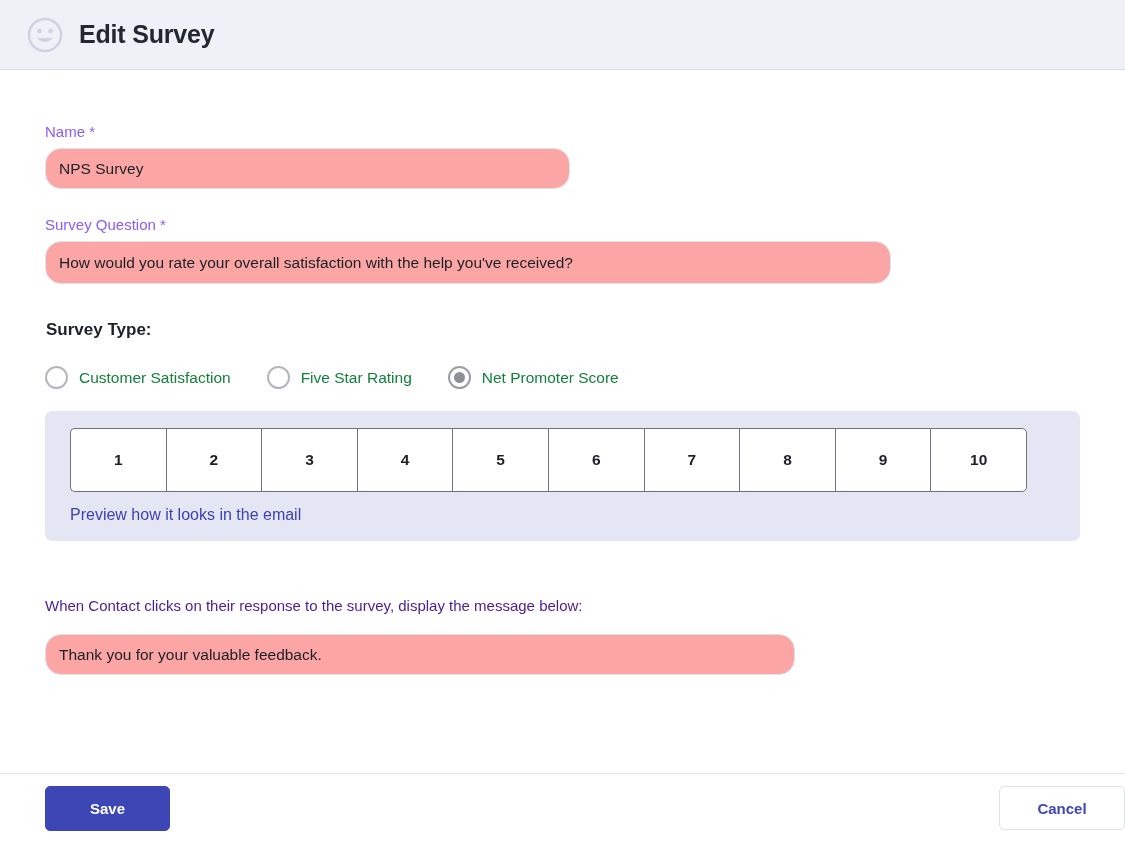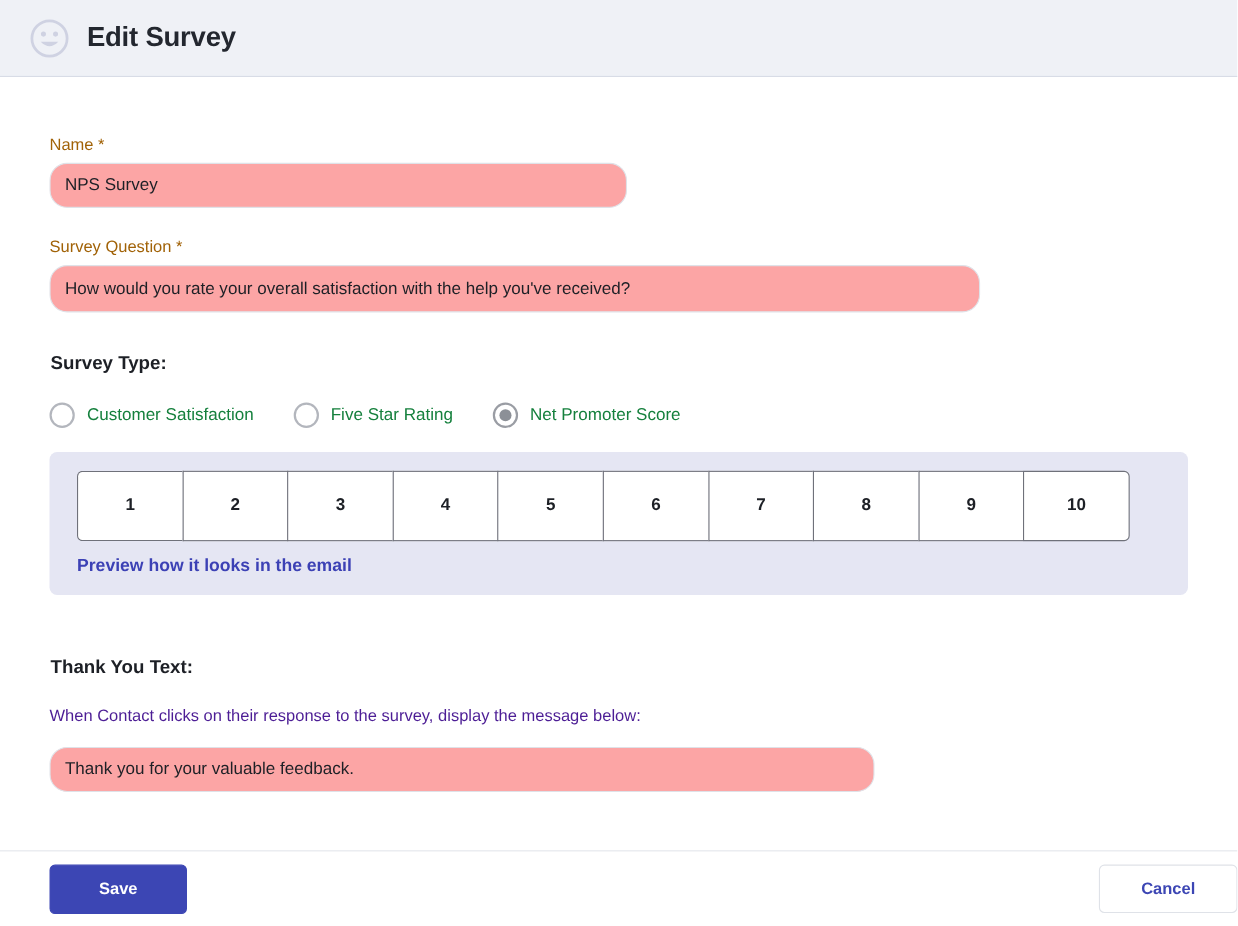--- a/index.html
+++ b/index.html
@@ -39,21 +39,21 @@
   }
 
   
   .content {
     padding: 0 0 0 45px;
     position: relative;
   }
 
   .field-label {
     font-size: 15px;
-    color: #a16207;
+    color: #8b5cf6;
     margin: 0 0 8px 0;
     font-weight: normal;
   }
 
   .text-input {
     box-sizing: border-box;
     height: 40px;
     border: 1px solid #dfe2e8;
     border-radius: 16px;
     background: #fca5a5;
@@ -148,21 +148,21 @@
   }
   .scale-cell:last-child {
     border-right: 1px solid #6f717a;
     border-top-right-radius: 5px;
     border-bottom-right-radius: 5px;
   }
   .preview-link {
     display: inline-block;
     margin-top: 14px;
     font-size: 16px;
-    font-weight: bold;
+    font-weight: normal;
     color: #3c41b5;
     text-decoration: none;
     cursor: pointer;
   }
 
   
   .group-thanks { margin-top: 56px; }
   .thanks-help {
     font-size: 15px;
     color: #4c1d95;
@@ -274,21 +274,20 @@
       <div class="scale-cell">6</div>
       <div class="scale-cell">7</div>
       <div class="scale-cell">8</div>
       <div class="scale-cell">9</div>
       <div class="scale-cell">10</div>
     </div>
     <span class="preview-link">Preview how it looks in the email</span>
   </div>
 
   <div class="group-thanks">
-    <div class="section-title">Thank You Text:</div>
     <div class="thanks-help">When Contact clicks on their response to the survey, display the message below:</div>
     <div class="text-input input-thanks" placeholder="">Thank you for your valuable feedback.</div>
   </div>
 
 </div>
 
 <div class="footer">
   <div class="btn btn-save">Save</div>
   <div class="btn btn-cancel">Cancel</div>
 </div>

